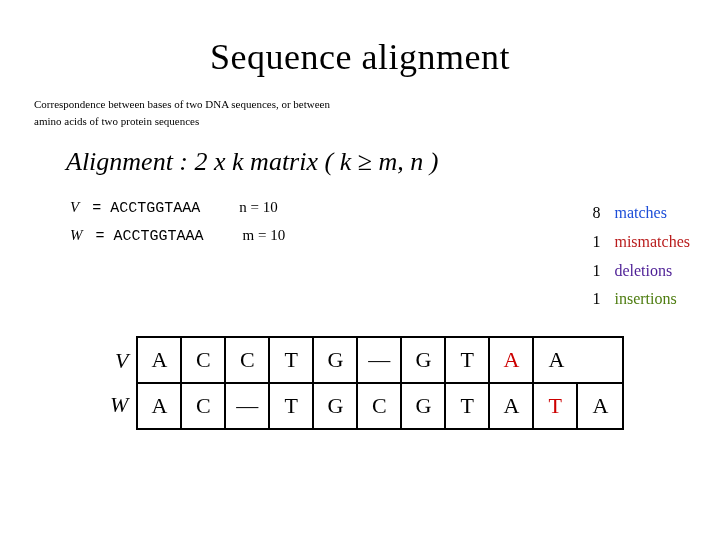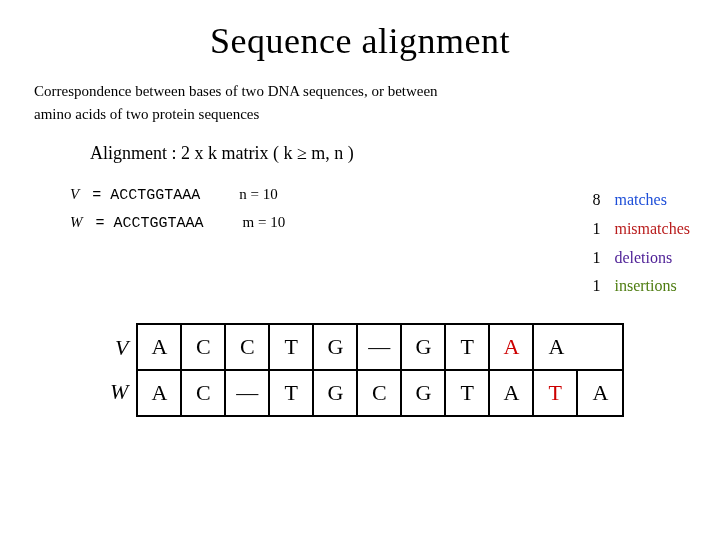--- a/index.html
+++ b/index.html
@@ -8,44 +8,45 @@
       height: 540px;
       background: #ffffff;
       font-family: Georgia, 'Times New Roman', serif;
       overflow: hidden;
       position: relative;
     }
 
     .page {
       width: 720px;
       height: 520px;
-      padding: 20px 30px;
+      padding: 36px 30px;
       position: relative;
     }
 
     .title {
       text-align: center;
       font-size: 36px;
       font-weight: normal;
       margin-bottom: 18px;
       letter-spacing: 0.5px;
     }
 
     .description {
-      font-size: 15px;
+      font-size: 11px;
       font-weight: normal;
       line-height: 1.5;
       margin-bottom: 18px;
       padding-left: 4px;
     }
 
     .alignment-formula {
-      font-size: 18px;
-      margin-left: 60px;
+      font-size: 26px;
+      margin-left: 36px;
       margin-bottom: 22px;
+      font-style: italic;
     }
 
     .sequences-section {
       display: flex;
       align-items: flex-start;
       margin-left: 40px;
       margin-bottom: 22px;
     }
 
     .sequences-left {

